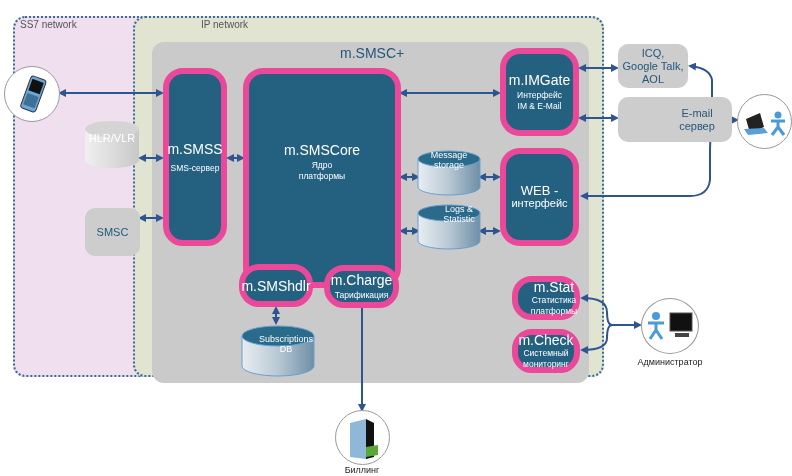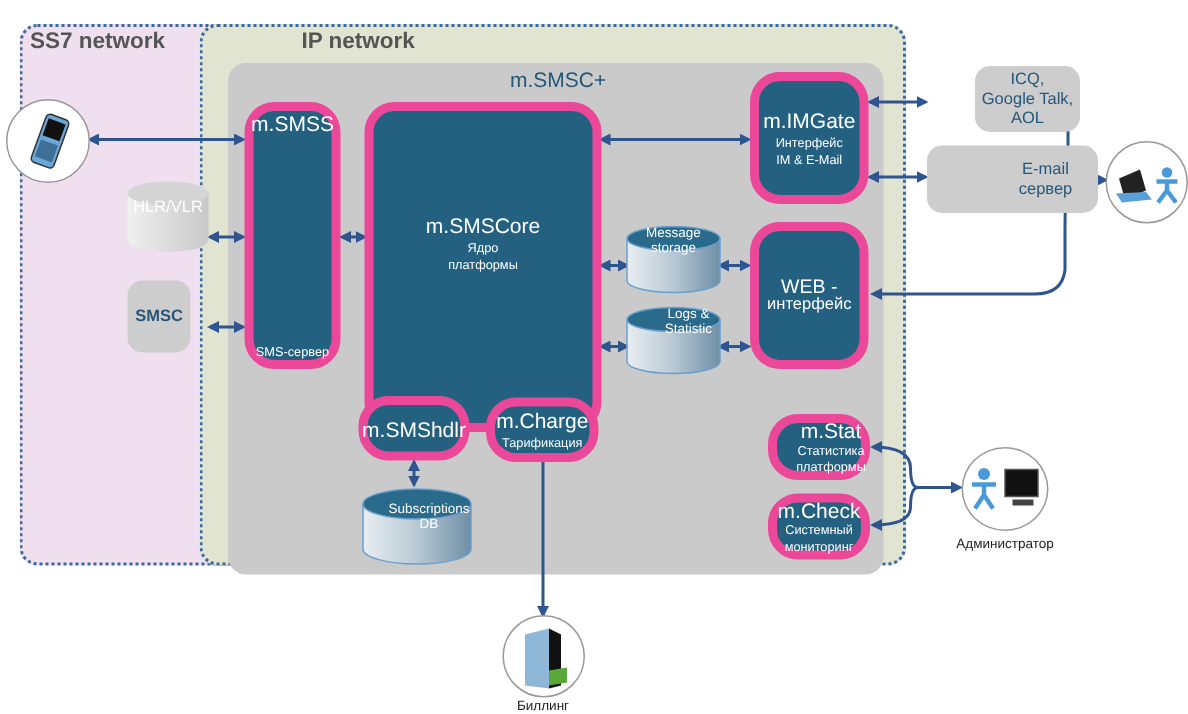--- a/index.html
+++ b/index.html
@@ -1,20 +1,20 @@
 <!DOCTYPE html>
 <html><head>
 <meta charset="utf-8">
 <style>
   html, body { margin:0; padding:0; background:#ffffff; }
   body { width:792px; height:476px; position:relative; overflow:hidden; font-family:"Liberation Sans", sans-serif; }
   .abs { position:absolute; }
   .zone-ss7 { left:13px; top:16px; width:180px; height:357px; background:#efdfef; border:2px dotted #3a6aa0; border-radius:12px; }
   .zone-ip { left:133px; top:16px; width:467px; height:357px; background:#e0e4d0; border:2px dotted #3a6aa0; border-radius:12px; }
-  .zone-label { font-size:15px; color:#555;font-weight:bold; }
+  .zone-label { font-size:10px; color:#555; }
   .smsc-plus { left:152px; top:42px; width:437px; height:341px; background:#cacaca; border-radius:12px; }
   .smsc-plus-title { left:340px; top:45px; width:100px; font-size:14px; color:#25577a; }
   .mod { background:#246180; border:6px solid #ec4899; border-radius:20px; color:#fff; text-align:center; box-sizing:border-box; display:flex; flex-direction:column; align-items:center; justify-content:center; }
   .mod .t { font-size:14px; line-height:16px; }
   .mod .s { font-size:8.5px; line-height:11px; margin-top:2px; }
   .grey { background:#cdcdcd; border-radius:10px; color:#25577a; text-align:center; display:flex; flex-direction:column; align-items:center; justify-content:center; font-size:11px; line-height:13px; }
   .db { color:#fff; font-size:9px; line-height:10px; text-align:center; }
   .circle { border:1px solid #999; border-radius:50%; background:#fff; box-sizing:border-box; }
   .cap { font-size:9px; color:#222; text-align:center; }
   svg.lines { position:absolute; left:0; top:0; }
@@ -84,21 +84,21 @@
     <path d="M418,213 L418,241 A31,8 0 0 0 480,241 L480,213" fill="url(#cylg)" stroke="#6aa0cf"></path>
     <ellipse cx="449" cy="213" rx="31" ry="8" fill="#2a6a8a" stroke="#6aa0cf"></ellipse>
   </g>
 
   <g>
     <path d="M242,336 L242,366 A36,10 0 0 0 314,366 L314,336" fill="url(#cylg)" stroke="#6aa0cf"></path>
     <ellipse cx="278" cy="336" rx="36" ry="10" fill="#2a6a8a" stroke="#6aa0cf"></ellipse>
   </g>
 </svg>
 
-<div class="abs mod" style="left:163px;top:68px;width:64px;height:178px;justify-content:space-between;">
+<div class="abs mod" style="left:163px;top:68px;width:64px;height:178px;">
   <div class="t">m.SMSS</div>
   <div class="s" style="margin-top:6px">SMS-сервер</div>
 </div>
 
 <div class="abs mod" style="left:243px;top:68px;width:158px;height:220px;justify-content:flex-start;padding-top:68px;">
   <div class="t">m.SMSCore</div>
   <div class="s">Ядро</div>
   <div class="s" style="margin-top:0">платформы</div>
 </div>
 
@@ -141,24 +141,24 @@
 </div>
 <div class="abs db" style="left:418px;top:204px;width:82px;">
   <div>Logs &amp;</div>
   <div>Statistic</div>
 </div>
 <div class="abs db" style="left:242px;top:334px;width:88px;">
   <div>Subscriptions</div>
   <div>DB</div>
 </div>
 
-<div class="abs grey" style="left:85px;top:187px;width:42px;height:48px;font-weight:bold;">
+<div class="abs grey" style="left:85px;top:208px;width:55px;height:48px;">
   <span>SMSC</span>
 </div>
-<div class="abs grey" style="left:618px;top:44px;width:70px;height:44px;margin-left:32px;">
+<div class="abs grey" style="left:618px;top:44px;width:70px;height:44px;">
   <span>ICQ,</span>
   <span>Google Talk,</span>
   <span>AOL</span>
 </div>
 <div class="abs grey" style="left:618px;top:97px;width:70px;height:45px;padding-left:44px;">
   <span>E-mail</span>
   <span>сервер</span>
 </div>
 
 <div class="abs circle" style="left:4px;top:66px;width:56px;height:56px;">

